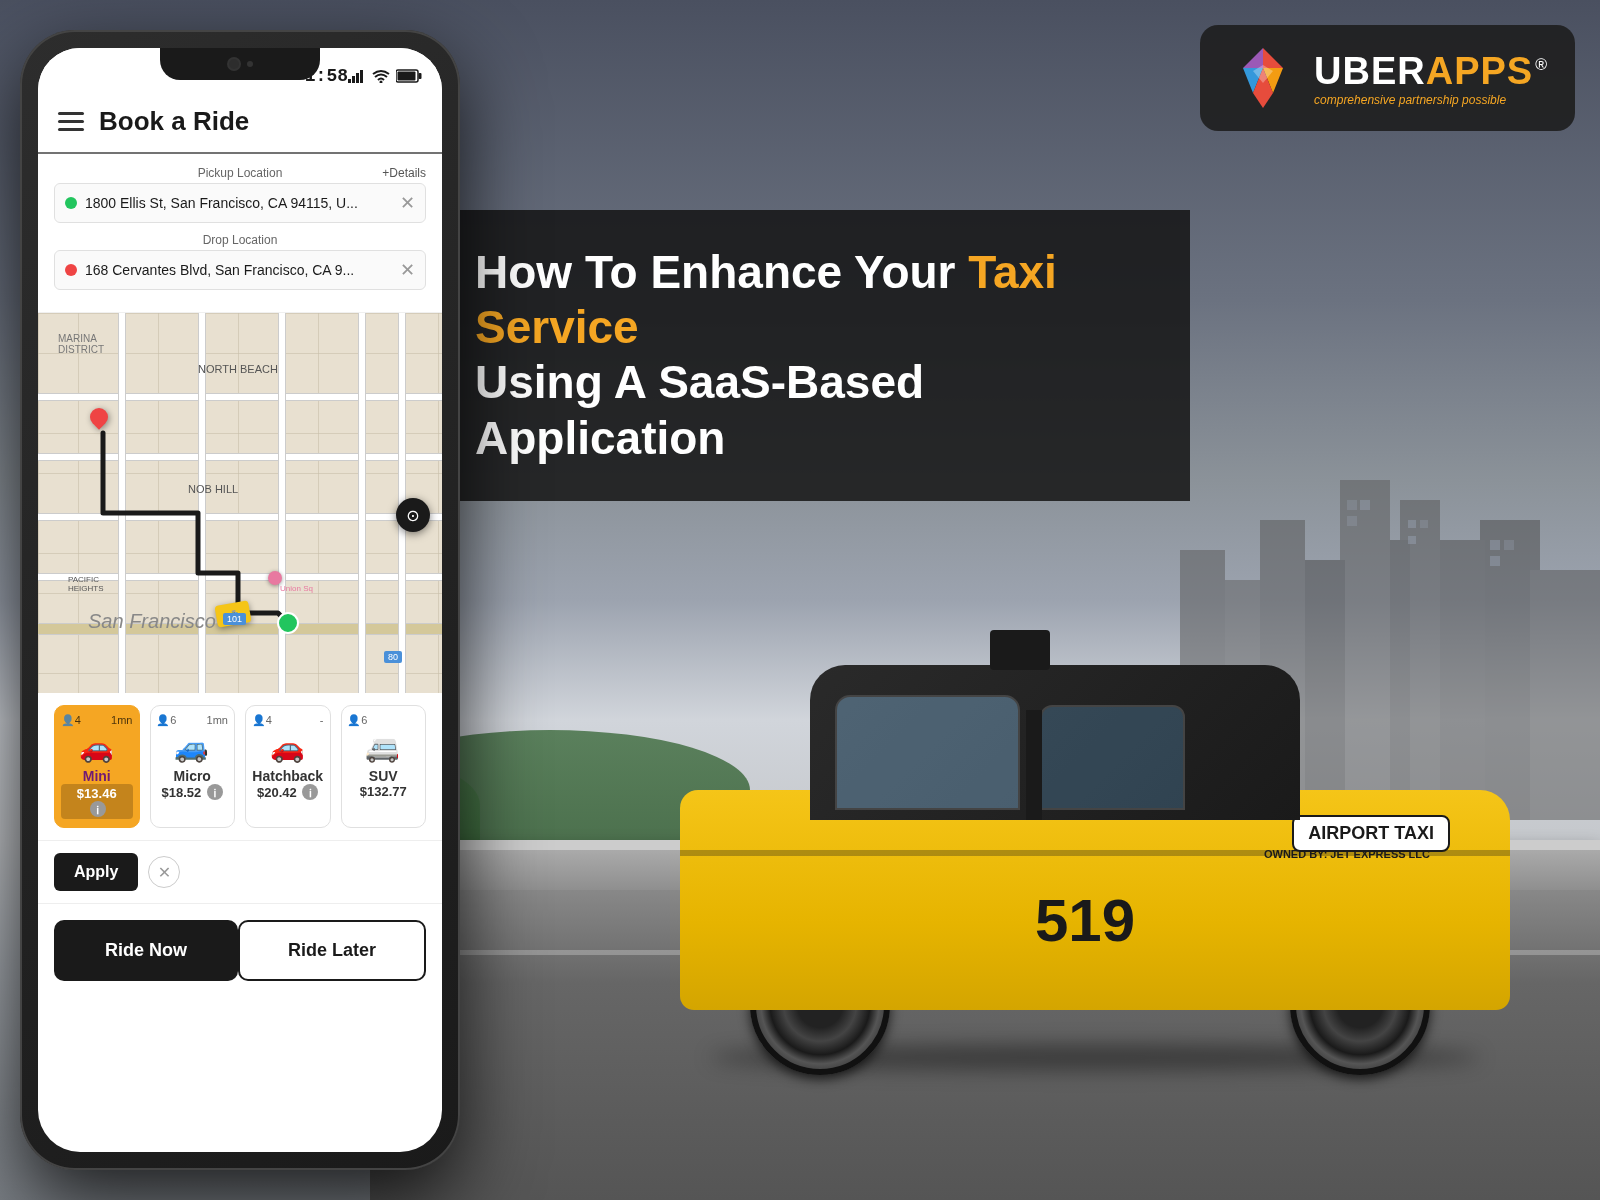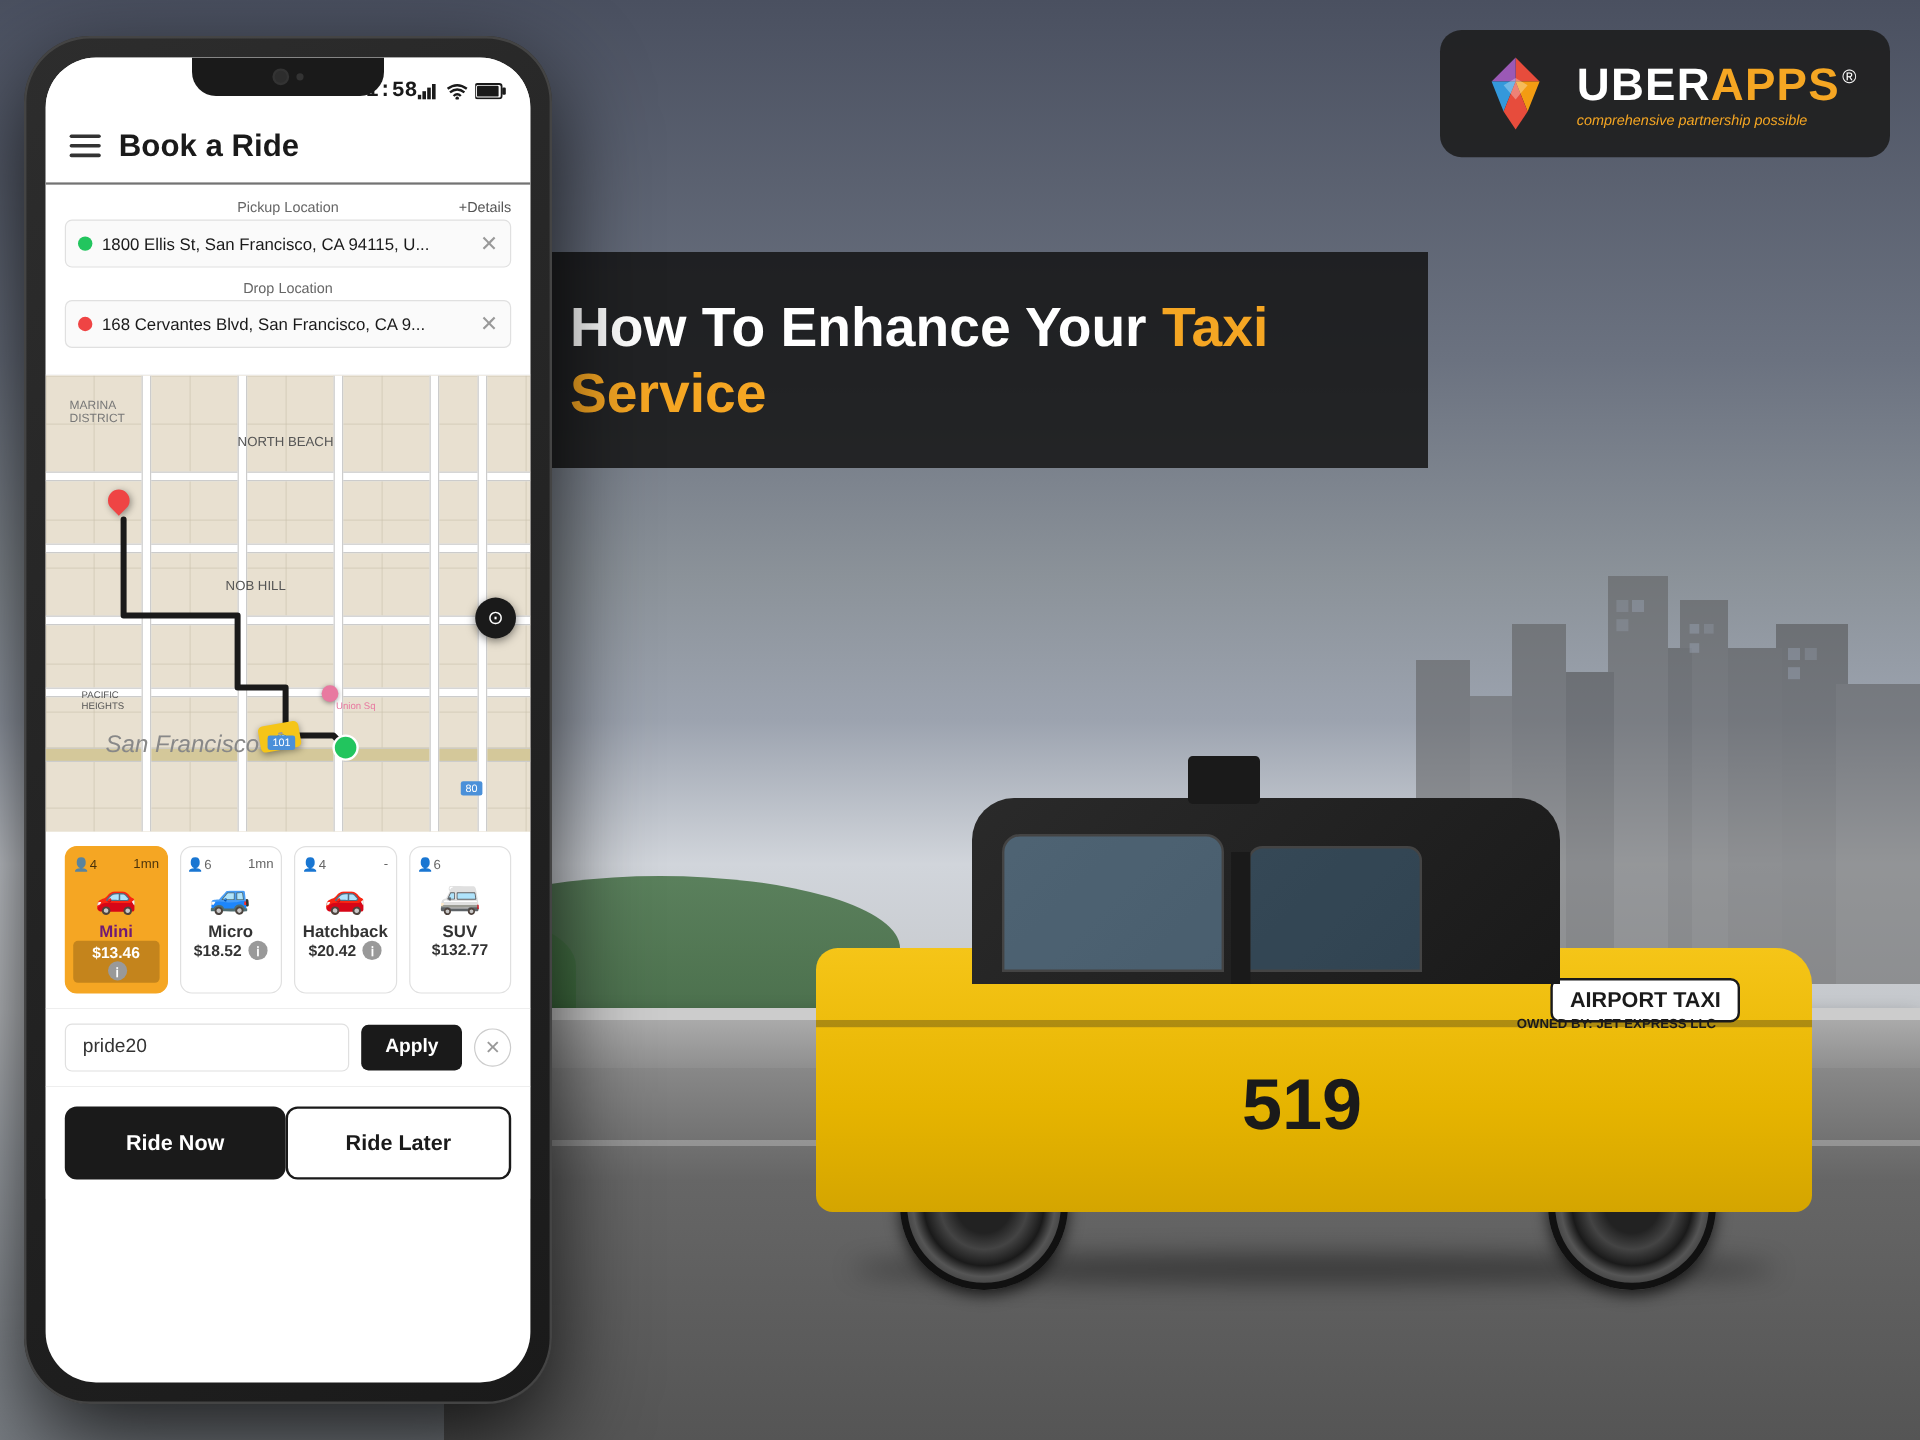--- a/index.html
+++ b/index.html
@@ -553,20 +553,21 @@
       <div style="position:absolute;bottom:0;left:216px;width:16px;height:110px;background:#1a1a1a"></div>
     </div>
 
     <div style="position:absolute;bottom:430px;left:320px;width:60px;height:40px;background:#1a1a1a;border-radius:4px"></div>
   </div>
 
   <div class="text-overlay">
     <div class="headline-text">
       <span>How To Enhance Your </span><span class="headline-accent">Taxi Service</span>
     </div>
+    <div class="headline-text">Using A SaaS-Based Application</div>
   </div>
 
   <div class="logo-container">
 
     <svg width="70" height="70" viewBox="0 0 70 70">
 
       <polygon points="35,2 58,20 50,45 35,55 20,45 12,20" fill="none"></polygon>
 
       <polygon points="35,5 55,25 35,25" fill="#e74c3c"></polygon>
       <polygon points="35,5 15,25 35,25" fill="#9b59b6"></polygon>
@@ -744,21 +745,20 @@
             <span>👤6</span>
             <span></span>
           </div>
           <div class="ride-option-car">🚐</div>
           <div class="ride-option-name">SUV</div>
           <div class="ride-option-price">$132.77</div>
         </div>
       </div>
 
       <div class="promo-section">
-        <input class="promo-input" type="text" value="pride20" style="">
         <button class="promo-apply-btn">Apply</button>
         <div class="promo-clear-btn">✕</div>
       </div>
 
       <div class="bottom-buttons">
         <button class="btn-ride-now">Ride Now</button>
         <button class="btn-ride-later">Ride Later</button>
       </div>
 
     </div>

